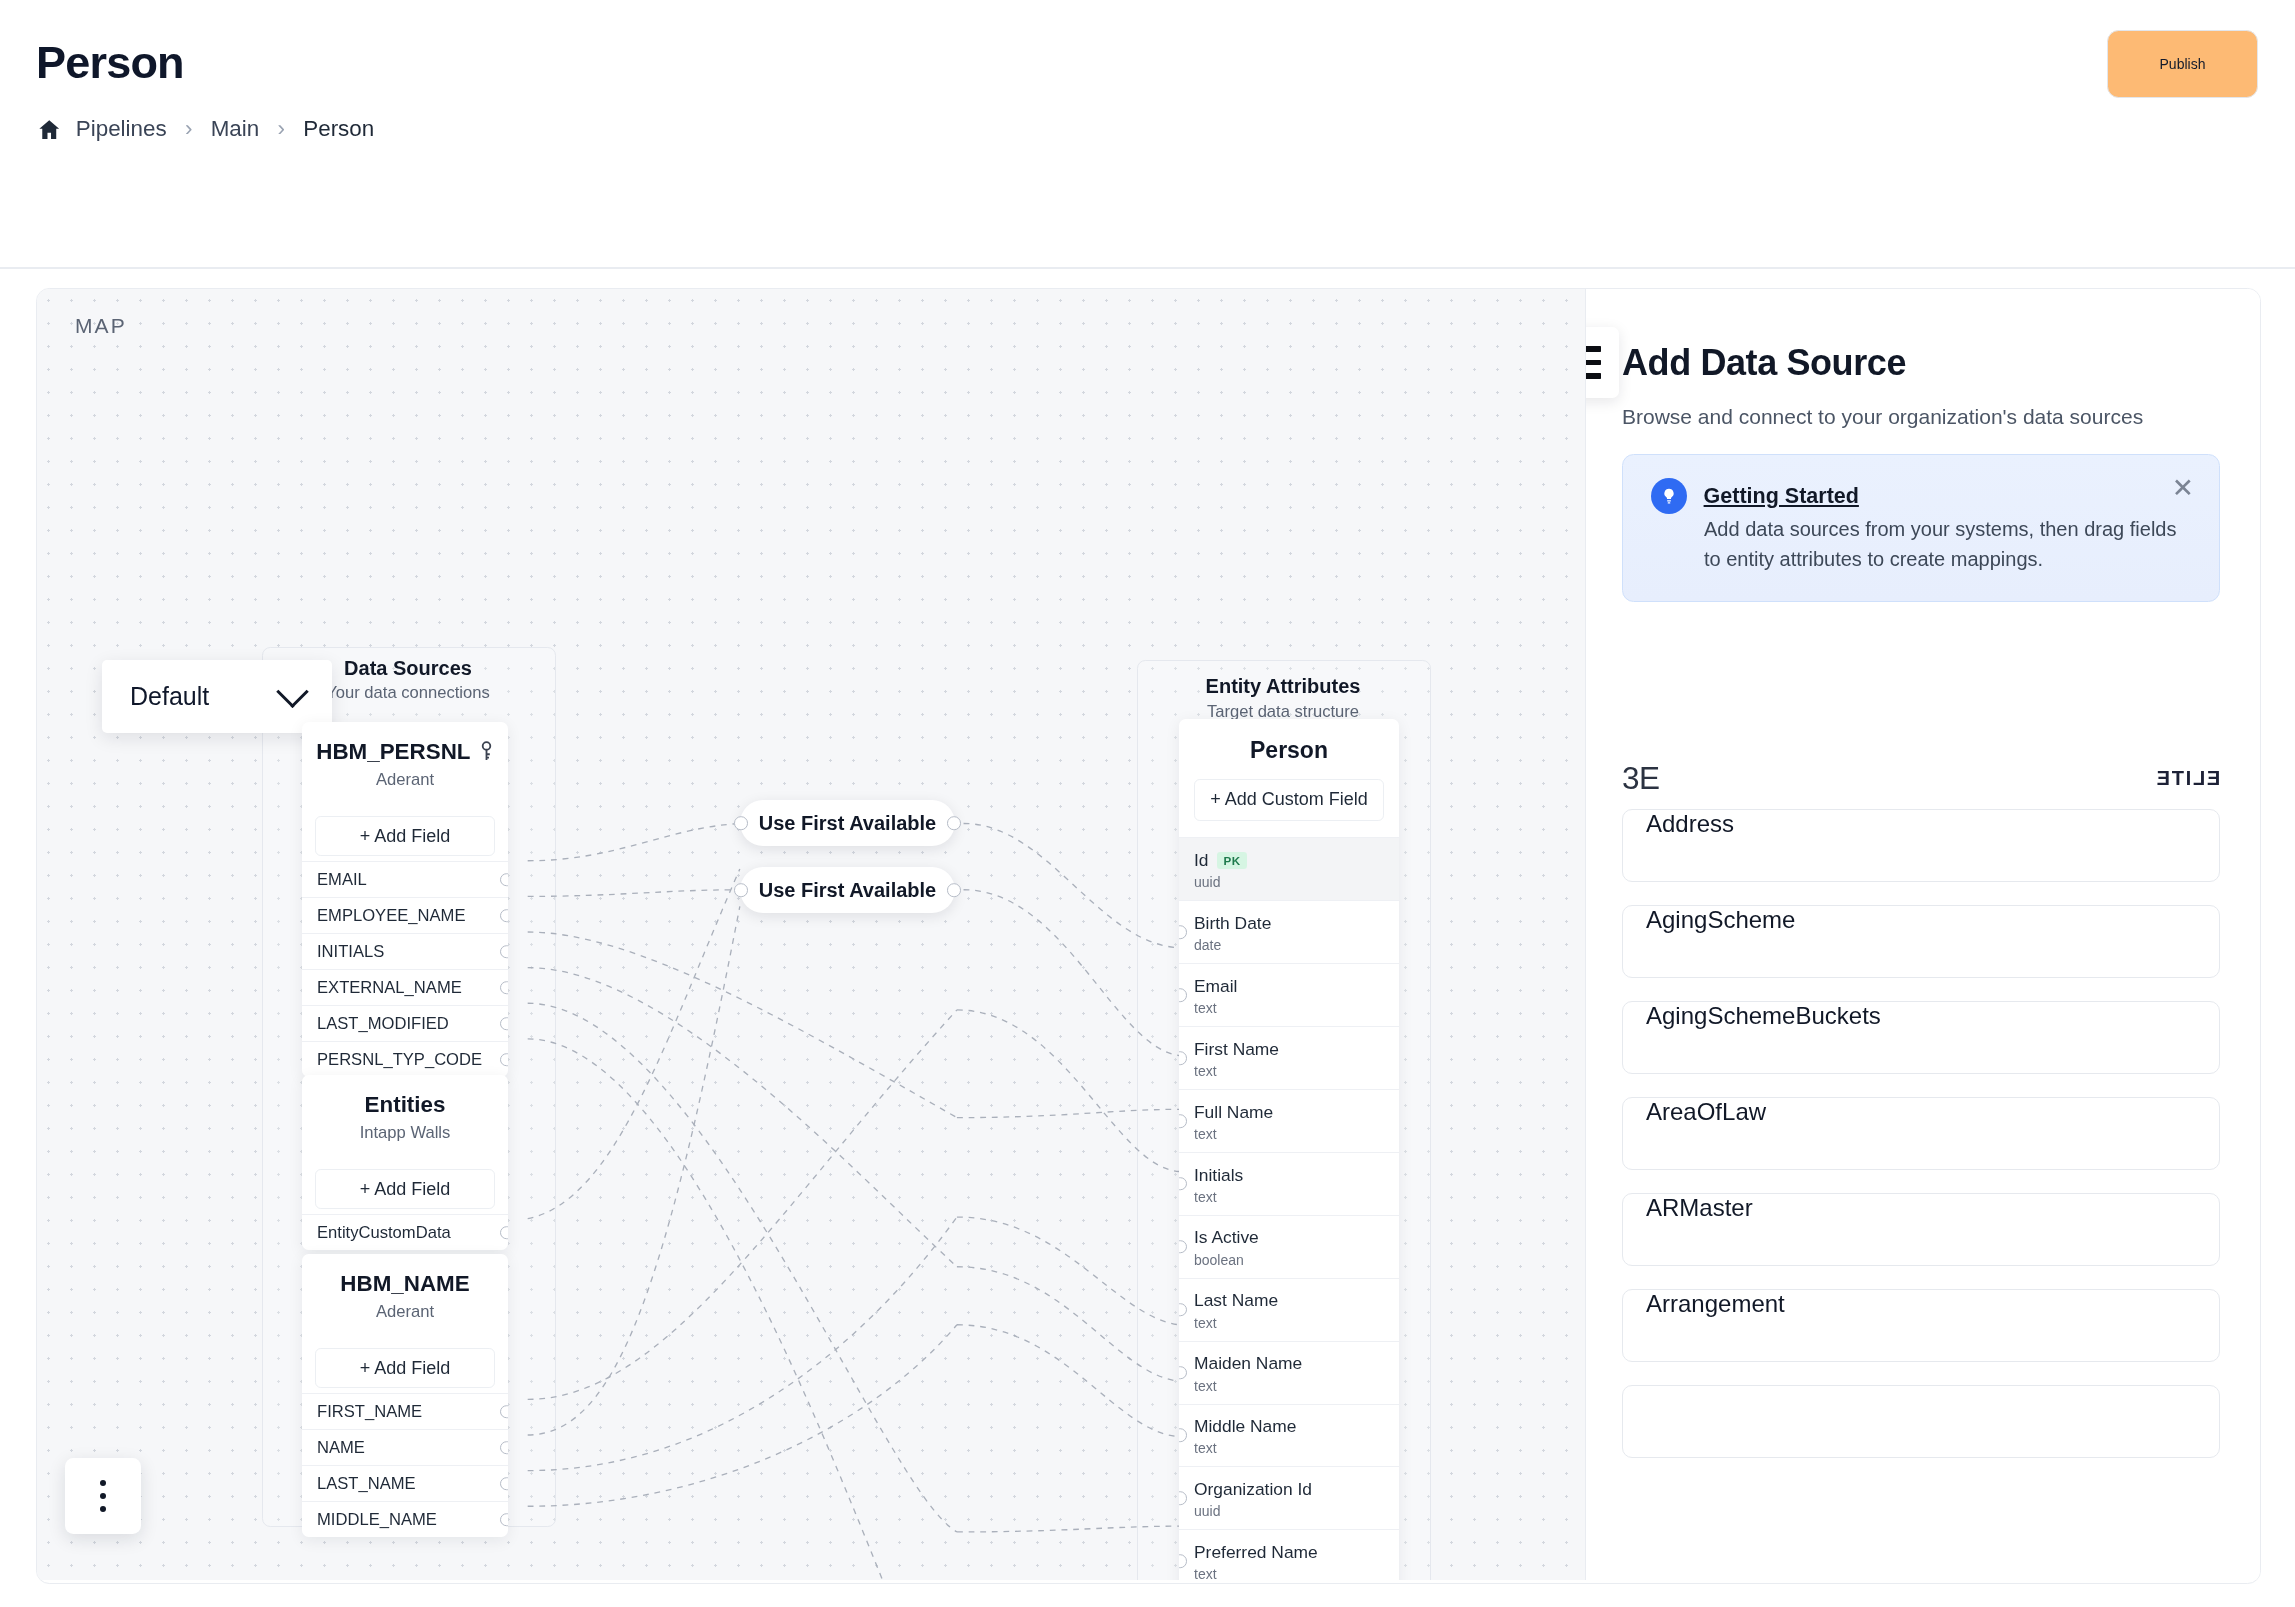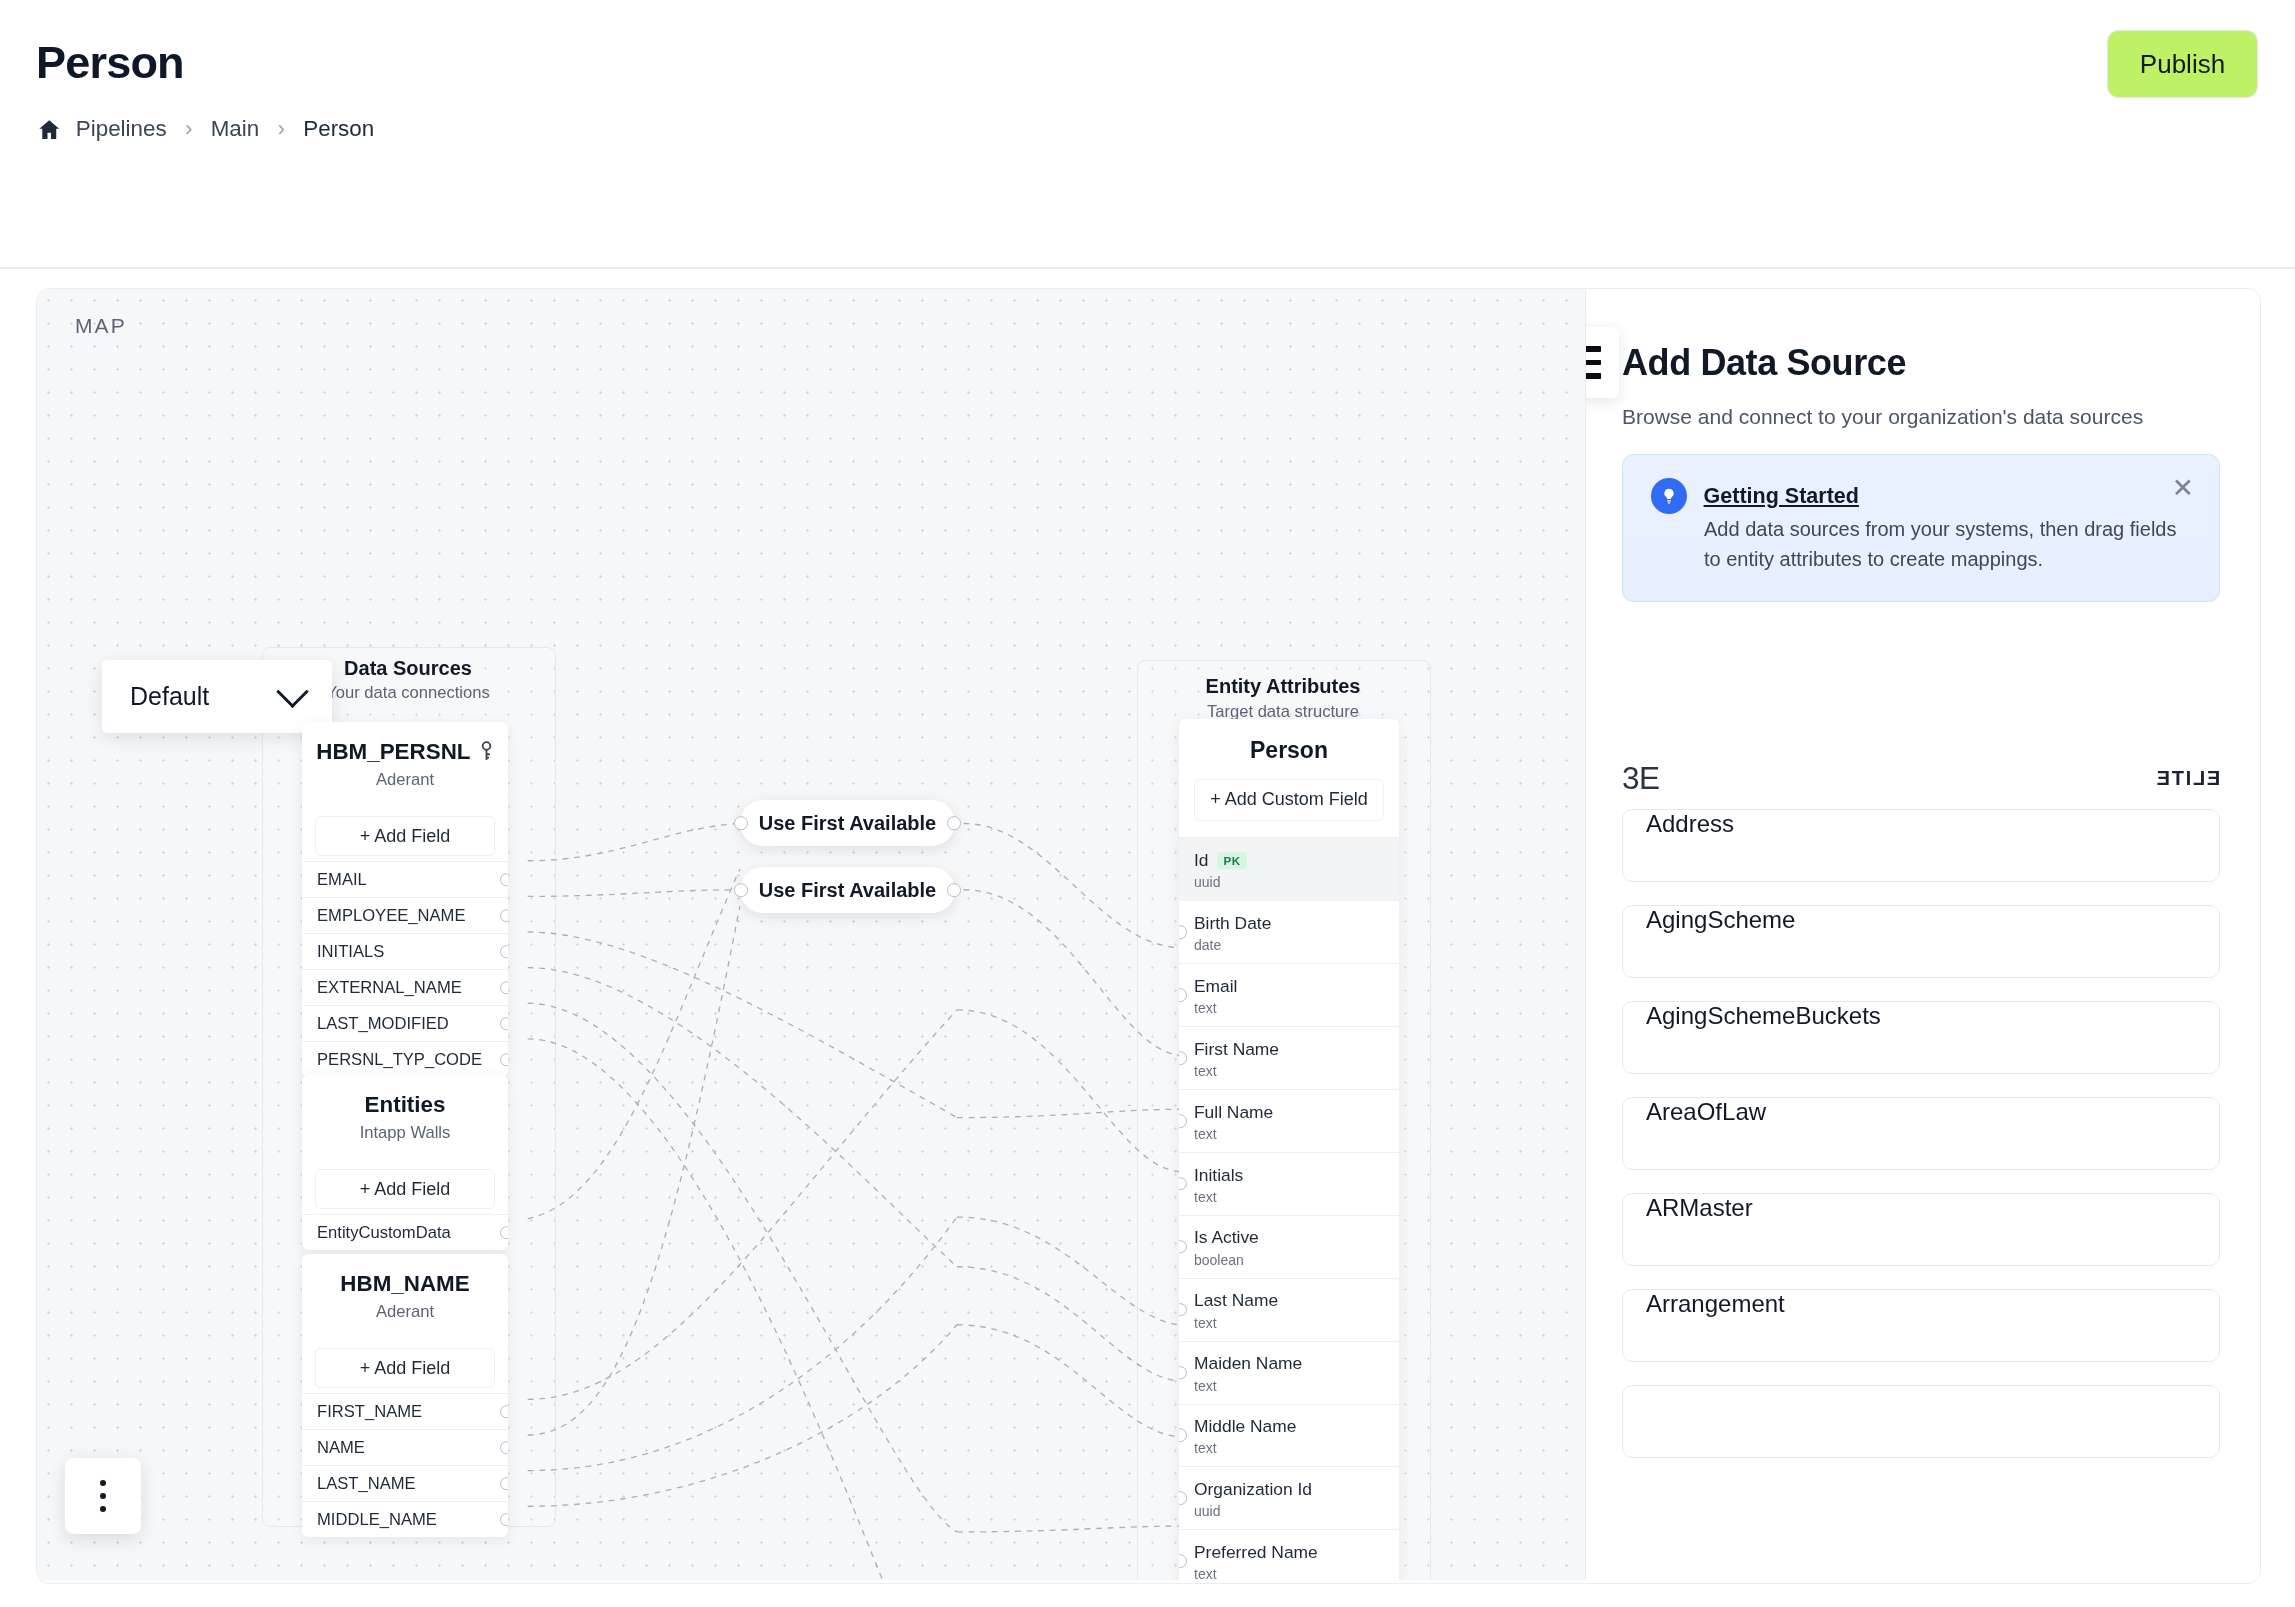--- a/index.html
+++ b/index.html
@@ -10,23 +10,23 @@
     color:#11182a;
     overflow:hidden;
   }
   .app{position:relative;width:2295px;height:1608px;}
 
   
   .header{position:absolute;left:0;top:0;width:2295px;height:273px;}
   .page-title{position:absolute;left:36px;top:37px;font-size:45px;font-weight:bold;letter-spacing:-0.8px;color:#0f172a;}
   .publish-btn{
     position:absolute;right:37px;top:30px;width:149px;height:66px;
-    border:1.2px solid #e3e6eb;border-radius:11.6px;background:#bef264;
+    border:1.2px solid #e3e6eb;border-radius:11.6px;background:#fdba74;
     display:flex;align-items:center;justify-content:center;
-    font-size:26px;color:#131a2b;cursor:pointer;
+    font-size:14px;color:#131a2b;cursor:pointer;
   }
   .breadcrumb{position:absolute;left:36px;top:116px;display:flex;align-items:center;gap:0px;font-size:22.4px;}
   .bc-home{display:inline-block;width:26.5px;height:25px;margin-right:11.6px;position:relative;}
   .bc-item{color:#3a4456;padding:0 1.7px;cursor:pointer;}
   .bc-item.last{color:#1f2937;}
   .bc-sep{color:#9aa3b2;font-size:22.4px;margin:0 16.6px;}
 
   .tabs{position:absolute;left:36px;top:199px;display:flex;gap:0;}
   .tab{
     font-size:22.4px;color:#4b5565;padding:0 23px 23px 23px;cursor:pointer;position:relative;

